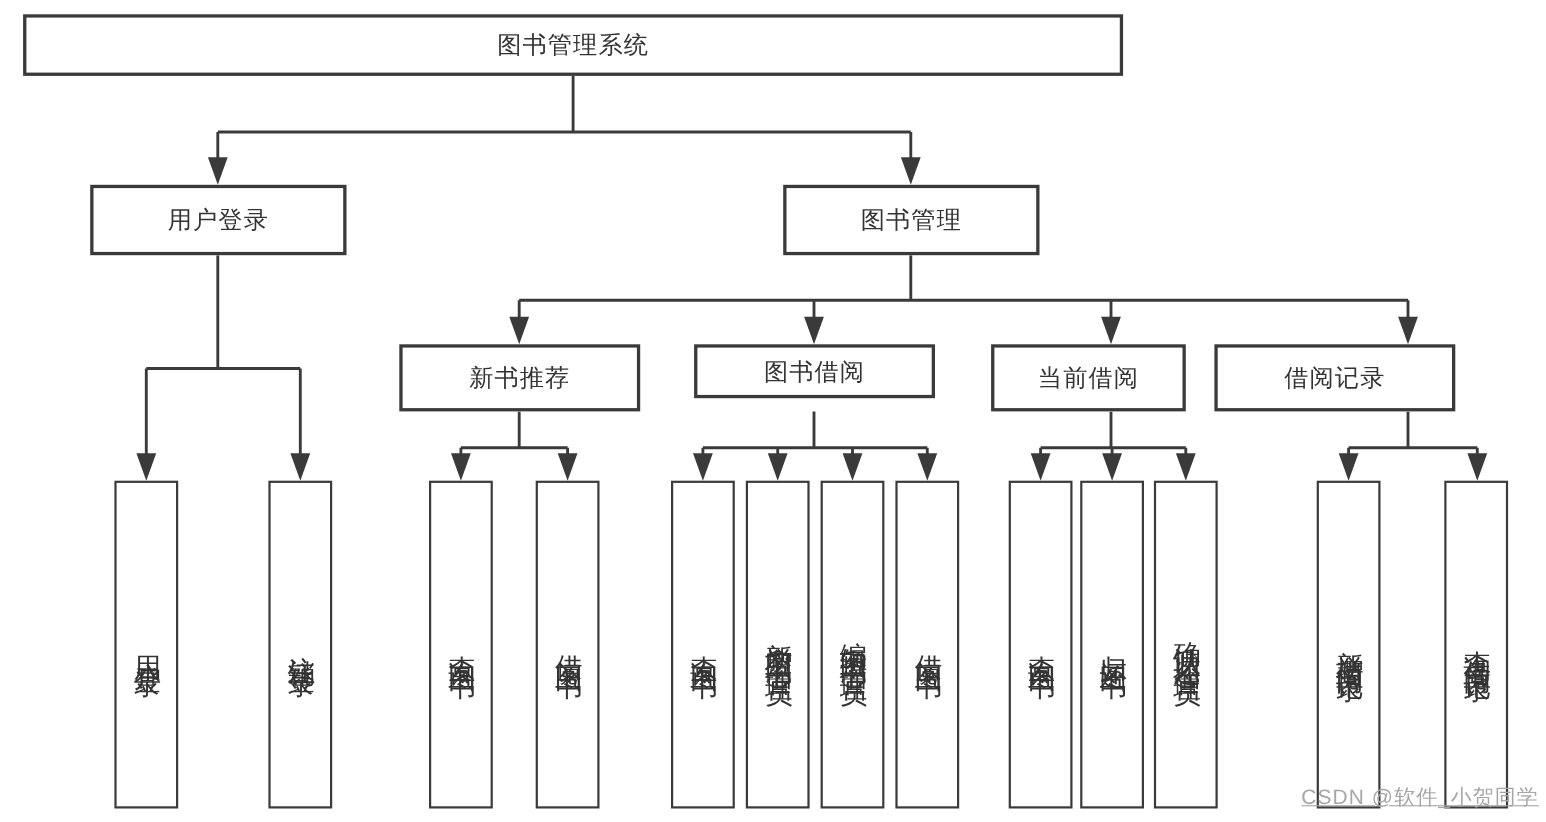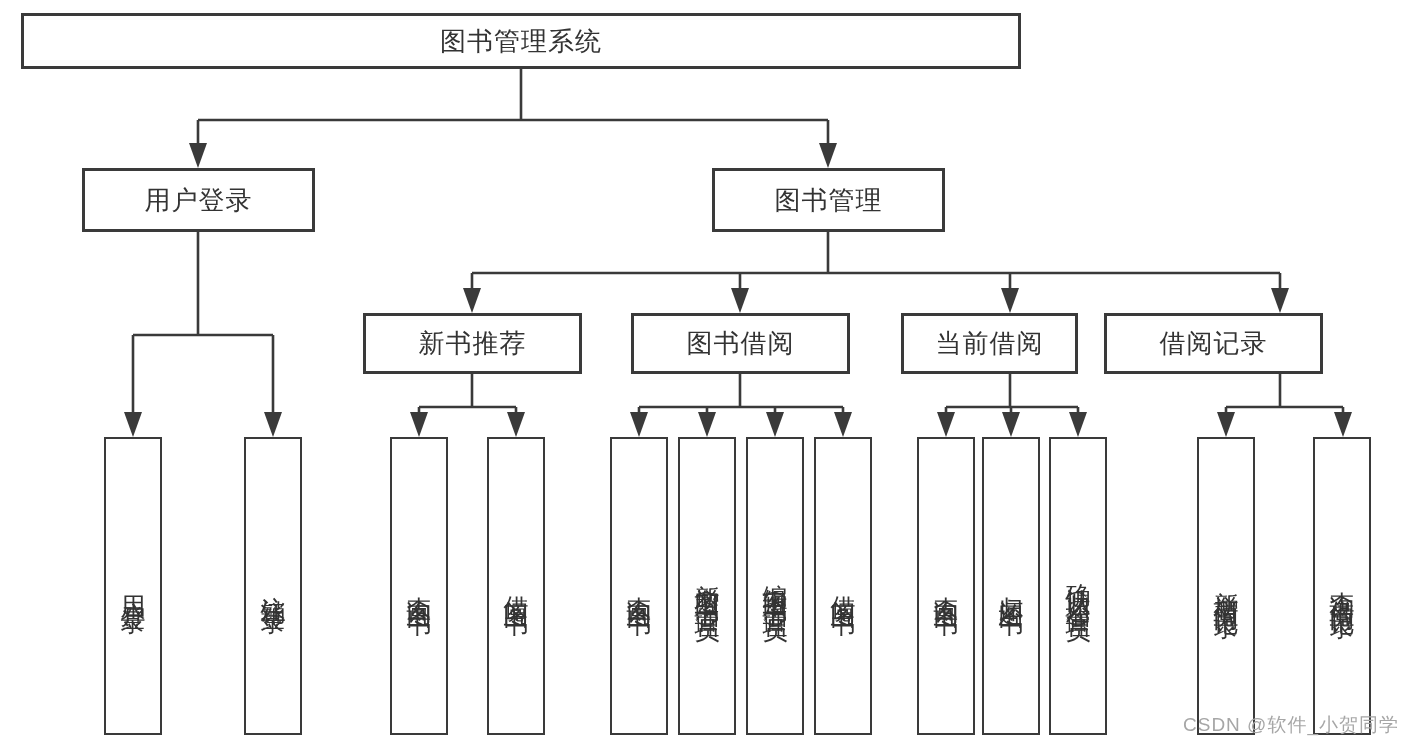--- a/index.html
+++ b/index.html
@@ -15,40 +15,41 @@
   .box{
     position:absolute;
     box-sizing:border-box;
     background:#ffffff;
     border:3px solid #3a3a3a;
     display:flex;
     align-items:center;
     justify-content:center;
   }
   .hbox span{
-    font-size:26px;
+    font-size:22px;
     letter-spacing:1px;
     white-space:nowrap;
   }
   .vbox{border-width:2.5px;}
   .vbox span{
     writing-mode:vertical-rl;
     text-orientation:mixed;
     font-size:25px;
     letter-spacing:5px;
     line-height:1;
   }
   .watermark{
     position:absolute;
     left:1183px;top:712px;
     font-size:19px;
     color:#a6a6a6;
     letter-spacing:1px;
     white-space:nowrap;
     z-index:5;
+    text-decoration:underline;
   }
 </style>
 </head>
 <body>
 
 <div class="canvas">
 
   <svg class="connectors" width="1405" height="747" viewBox="0 0 1405 747">
     <path fill="none" stroke="#3a3a3a" stroke-width="2.6" d="
       M521 69 V120 M198 120 H828 M198 120 V146 M828 120 V146
@@ -88,21 +89,21 @@
   <div class="box hbox" style="left:82px;top:168px;width:233px;height:64px">
     <span>用户登录</span>
   </div>
   <div class="box hbox" style="left:363px;top:313px;width:219px;height:61px">
     <span>新书推荐</span>
   </div>
 
   <div class="box hbox" style="left:712px;top:168px;width:233px;height:64px">
     <span>图书管理</span>
   </div>
-  <div class="box hbox" style="left:631px;top:313px;width:219px;height:61px">
+  <div class="box hbox" style="left:631px;top:313px;width:219px;height:49px">
     <span>图书借阅</span>
   </div>
   <div class="box hbox" style="left:901px;top:313px;width:177px;height:61px">
     <span>当前借阅</span>
   </div>
   <div class="box hbox" style="left:1104px;top:313px;width:219px;height:61px">
     <span>借阅记录</span>
   </div>
 
   <div class="box vbox" style="left:104px;top:437px;width:58px;height:298px">

